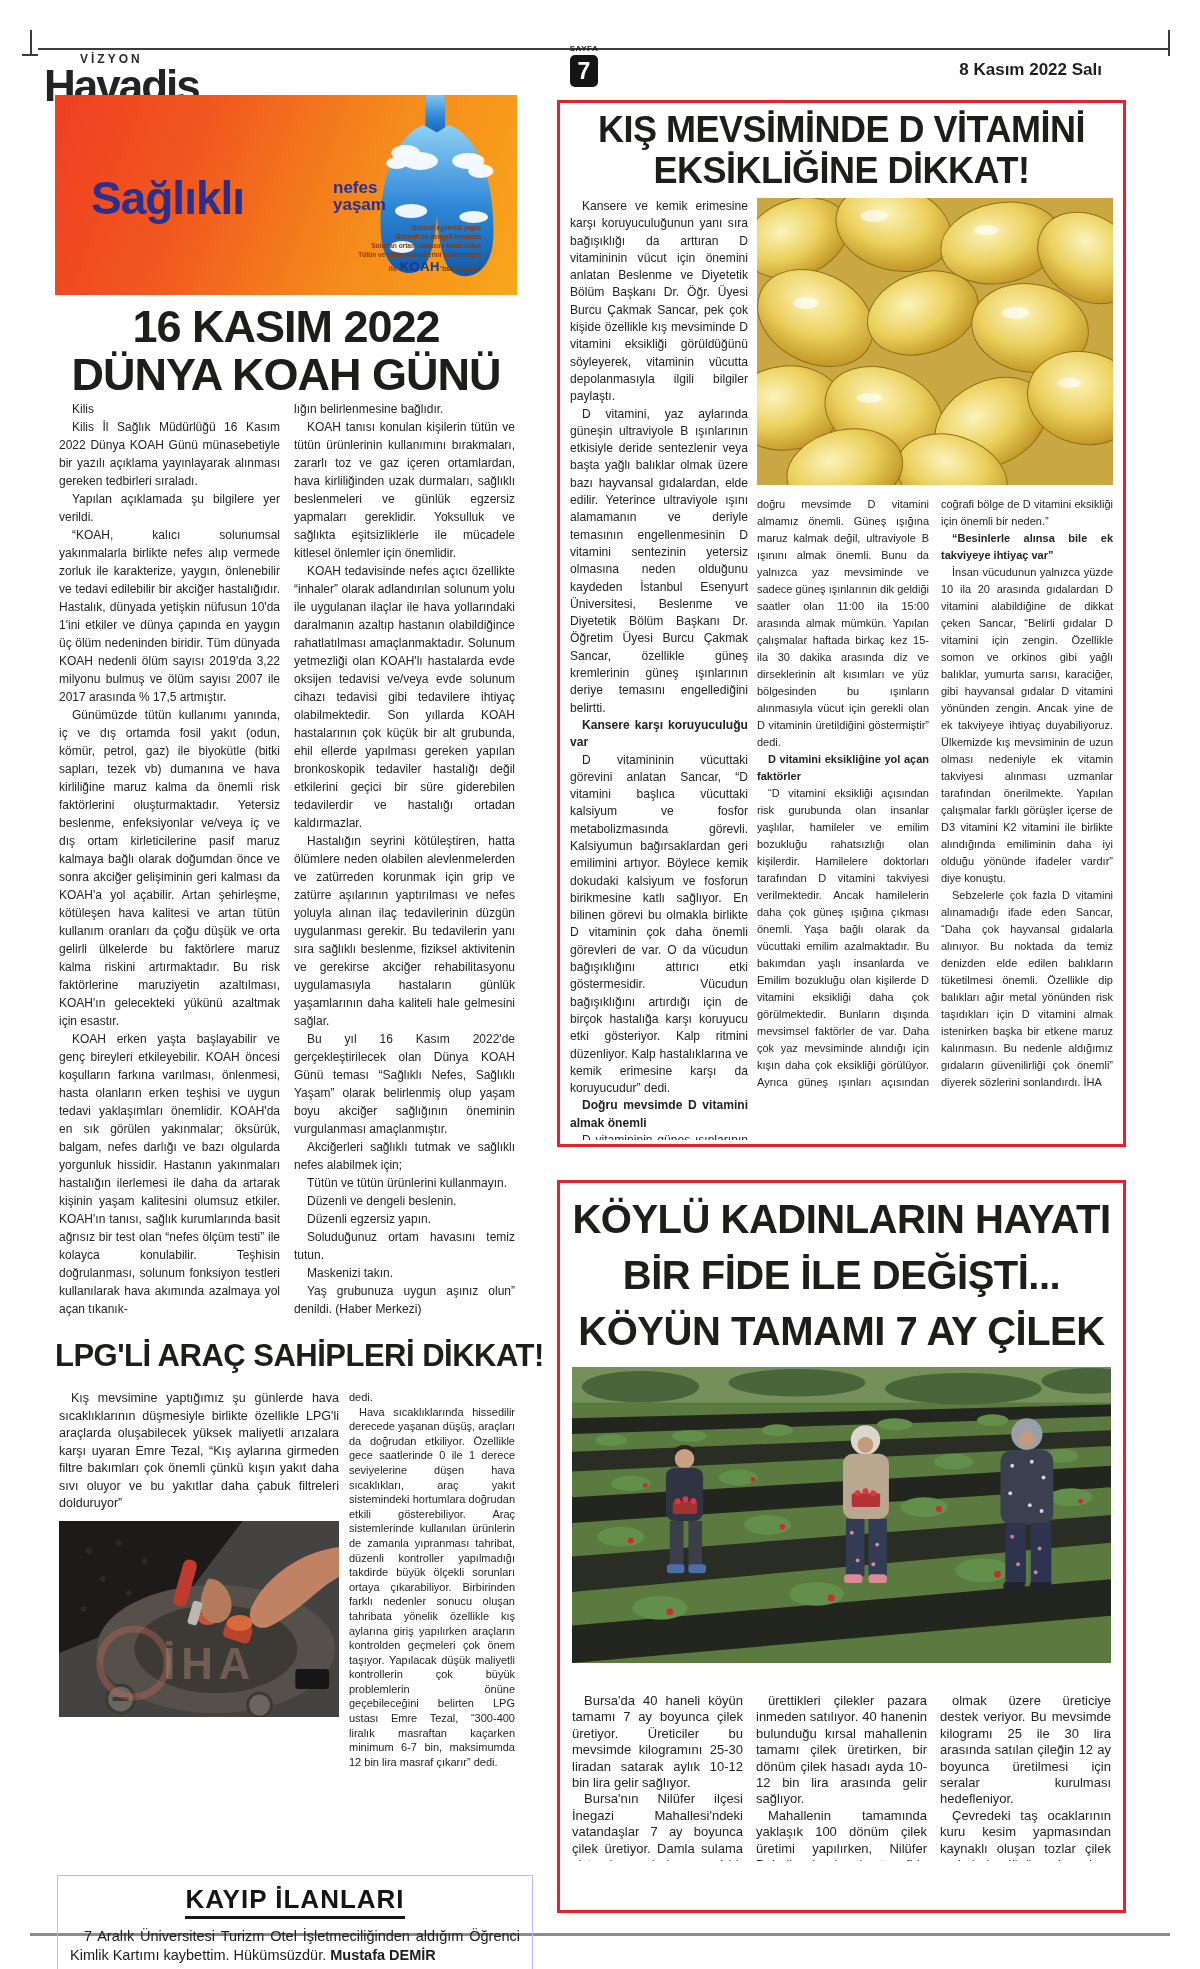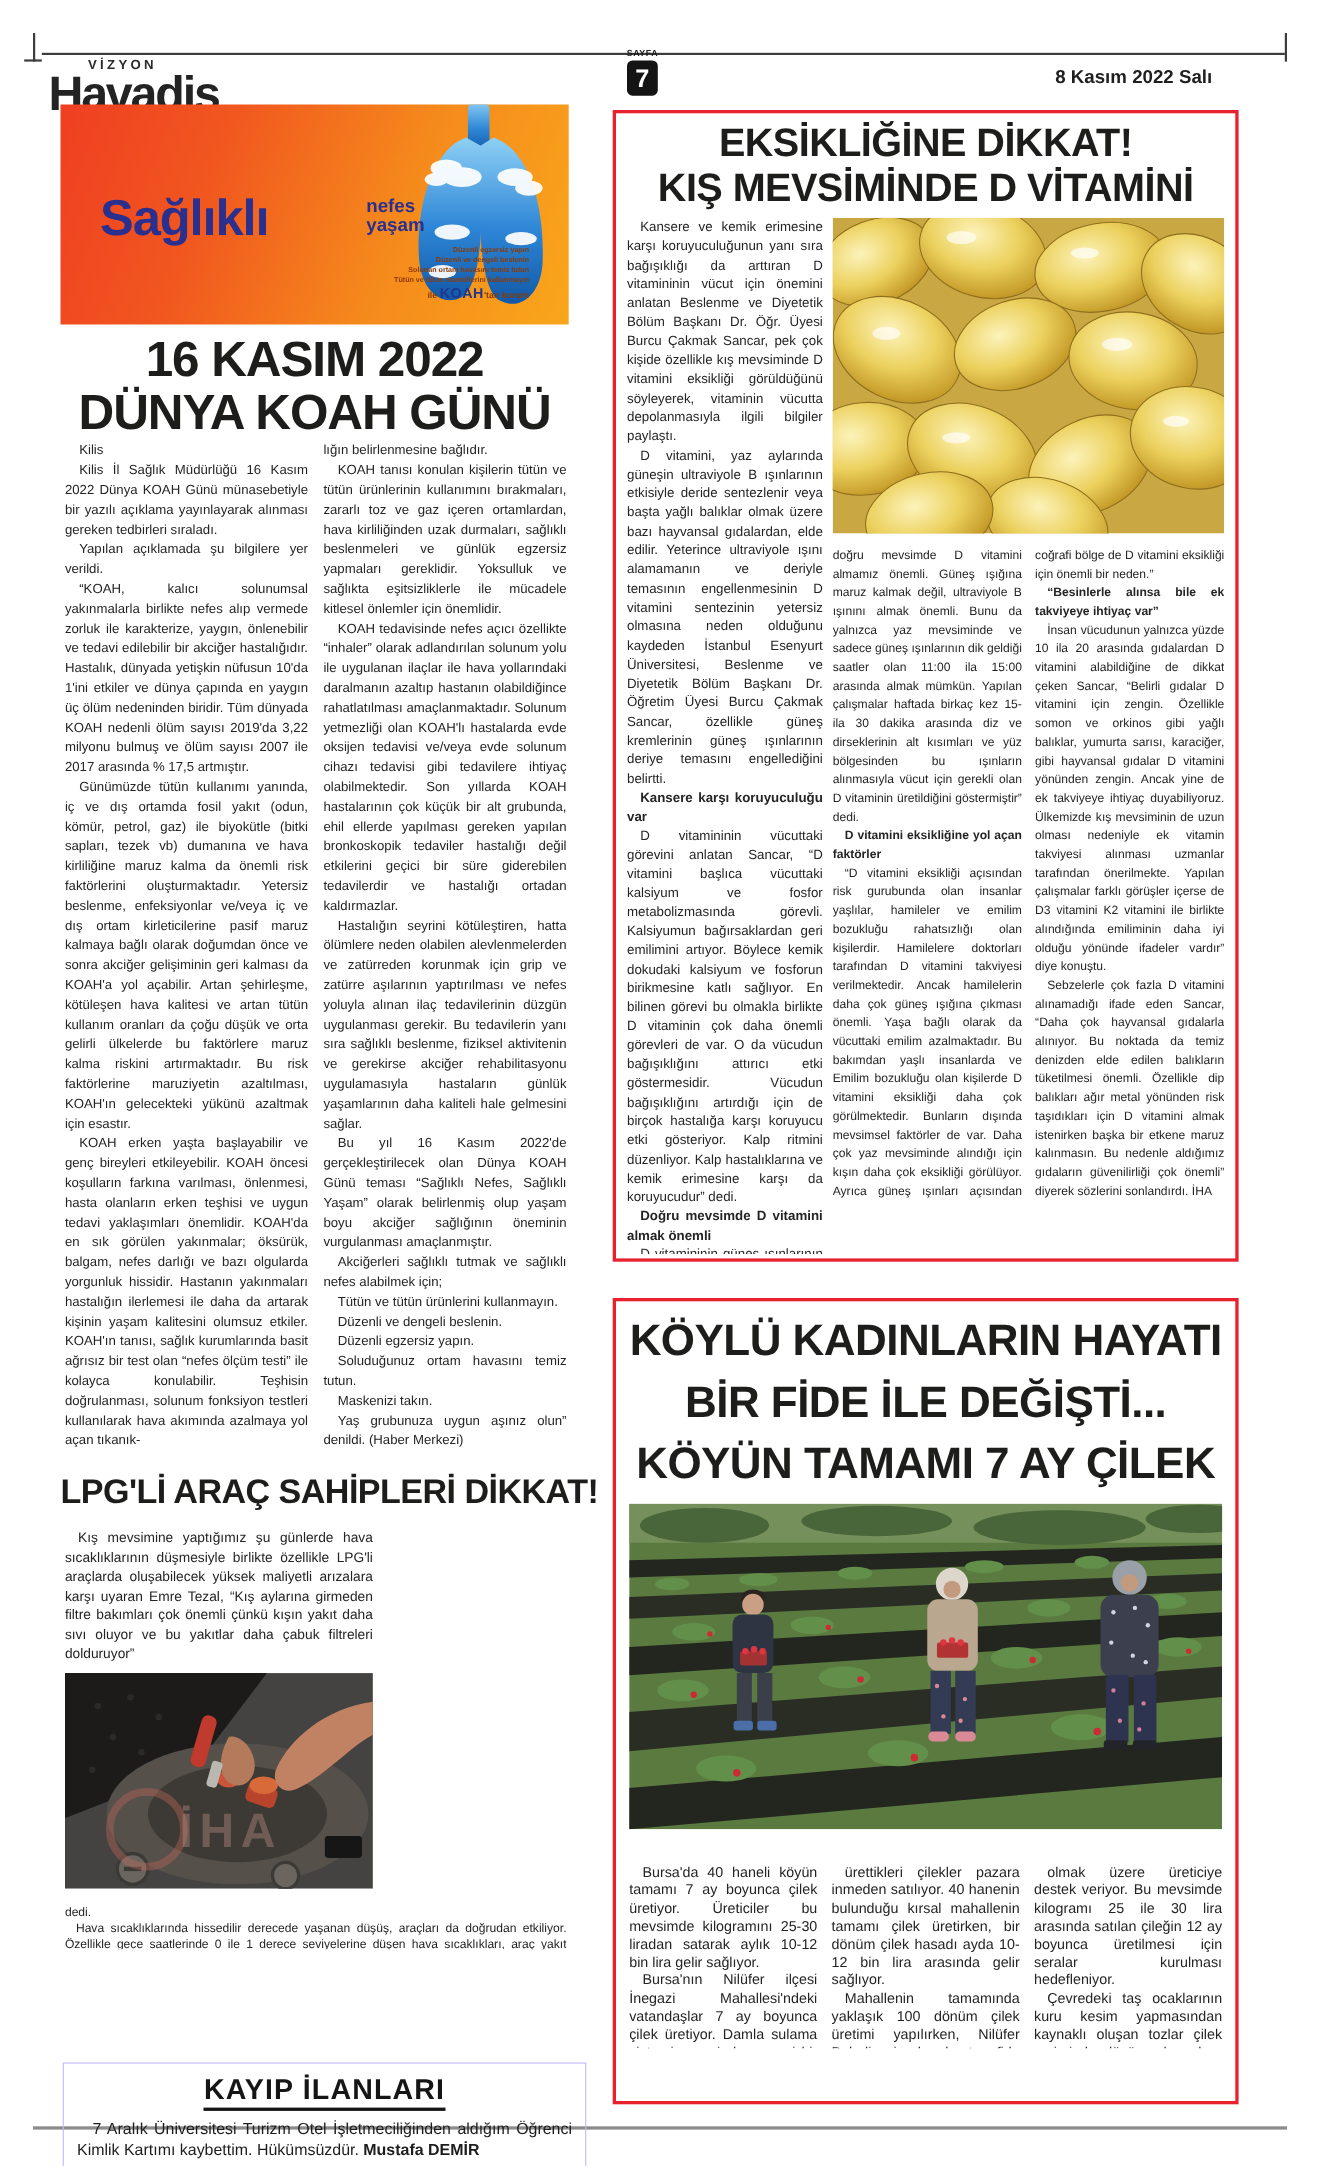--- a/index.html
+++ b/index.html
@@ -38,21 +38,21 @@
           font-size:45px;letter-spacing:-1px;white-space:nowrap;}
   .kh1{top:206px;} .kh2{top:254px;}
 
   .koah-body{position:absolute;left:4px;top:305px;width:456px;height:936px;display:flex;gap:14px;overflow:hidden;}
   .kcol{flex:1;font-size:12px;line-height:18px;text-align:justify;color:#242424;}
   .kcol p{margin:0;text-indent:13px;}
   .kcol p.cont{text-indent:0;}
 
   .lpg-h{position:absolute;left:0;top:1243px;width:100%;text-align:center;font-weight:900;
          font-size:31px;letter-spacing:-.5px;color:#1d1d1b;white-space:nowrap;}
-  .lpg-body{position:absolute;left:4px;top:1295px;width:456px;height:382px;display:flex;gap:10px;overflow:hidden;flex-direction:column;}
+  .lpg-body{position:absolute;left:4px;top:1295px;width:456px;height:382px;display:flex;gap:10px;overflow:hidden;}
   .lpg-c1{width:280px;}
   .lpg-c1 p{margin:0;font-size:12.5px;line-height:17.5px;text-align:justify;text-indent:12px;color:#242424;}
   .lpg-img{margin-top:8px;width:280px;height:196px;}
   .lpg-c2{flex:1;font-size:11px;line-height:14.6px;text-align:justify;color:#242424;}
   .lpg-c2 p{margin:0;text-indent:10px;}
   .lpg-c2 p.cont{text-indent:0;}
 
   .kayip{position:absolute;left:2px;top:1780px;width:450px;height:130px;border:1px solid #c4b5fd;
          padding:6px 12px 8px 12px;box-sizing:content-box;}
   .kayip-title{text-align:center;margin-top:2px;}
@@ -221,22 +221,22 @@
       <div class="kayip-title"><span>KAYIP İLANLARI</span></div>
       <p><span>7 Aralık Üniversitesi Turizm Otel İşletmeciliğinden aldığım Öğrenci Kimlik Kartımı kaybettim. Hükümsüzdür.</span> <b>Mustafa DEMİR</b></p>
       <div class="kayip-div"></div>
       <p><span>Kilis Nüfus ve Vatandaşlık Müdürlüğünden aldığım Ehliyetimi kaybettim. Hükümsüzdür.</span> <b>Fuat MAGAMİS</b></p>
     </div>
   </div>
 
   <div class="right-sec">
 
     <div class="vbox">
+      <div class="v-h">KIŞ MEVSİMİNDE D VİTAMİNİ</div>
       <div class="v-h">EKSİKLİĞİNE DİKKAT!</div>
-      <div class="v-h">KIŞ MEVSİMİNDE D VİTAMİNİ</div>
       <div class="v-content">
         <div class="v-cola">
           <p>Kansere ve kemik erimesine karşı koruyuculuğunun yanı sıra bağışıklığı da arttıran D vitamininin vücut için önemini anlatan Beslenme ve Diyetetik Bölüm Başkanı Dr. Öğr. Üyesi Burcu Çakmak Sancar, pek çok kişide özellikle kış mevsiminde D vitamini eksikliği görüldüğünü söyleyerek, vitaminin vücutta depolanmasıyla ilgili bilgiler paylaştı.</p>
           <p>D vitamini, yaz aylarında güneşin ultraviyole B ışınlarının etkisiyle deride sentezlenir veya başta yağlı balıklar olmak üzere bazı hayvansal gıdalardan, elde edilir. Yeterince ultraviyole ışını alamamanın ve deriyle temasının engellenmesinin D vitamini sentezinin yetersiz olmasına neden olduğunu kaydeden İstanbul Esenyurt Üniversitesi, Beslenme ve Diyetetik Bölüm Başkanı Dr. Öğretim Üyesi Burcu Çakmak Sancar, özellikle güneş kremlerinin güneş ışınlarının deriye temasını engellediğini belirtti.</p>
           <p class="sh">Kansere karşı koruyuculuğu var</p>
           <p>D vitamininin vücuttaki görevini anlatan Sancar, “D vitamini başlıca vücuttaki kalsiyum ve fosfor metabolizmasında görevli. Kalsiyumun bağırsaklardan geri emilimini artıyor. Böylece kemik dokudaki kalsiyum ve fosforun birikmesine katlı sağlıyor. En bilinen görevi bu olmakla birlikte D vitaminin çok daha önemli görevleri de var. O da vücudun bağışıklığını attırıcı etki göstermesidir. Vücudun bağışıklığını artırdığı için de birçok hastalığa karşı koruyucu etki gösteriyor. Kalp ritmini düzenliyor. Kalp hastalıklarına ve kemik erimesine karşı da koruyucudur” dedi.</p>
           <p class="sh">Doğru mevsimde D vitamini almak önemli</p>
           <p>D vitamininin güneş ışınlarının ultraviyole B etkisiyle deri hemen bir alt tabakasında üretilip, depolandığını belirten Sancar, “Öncelikle</p>
         </div>
         <div class="v-right">

